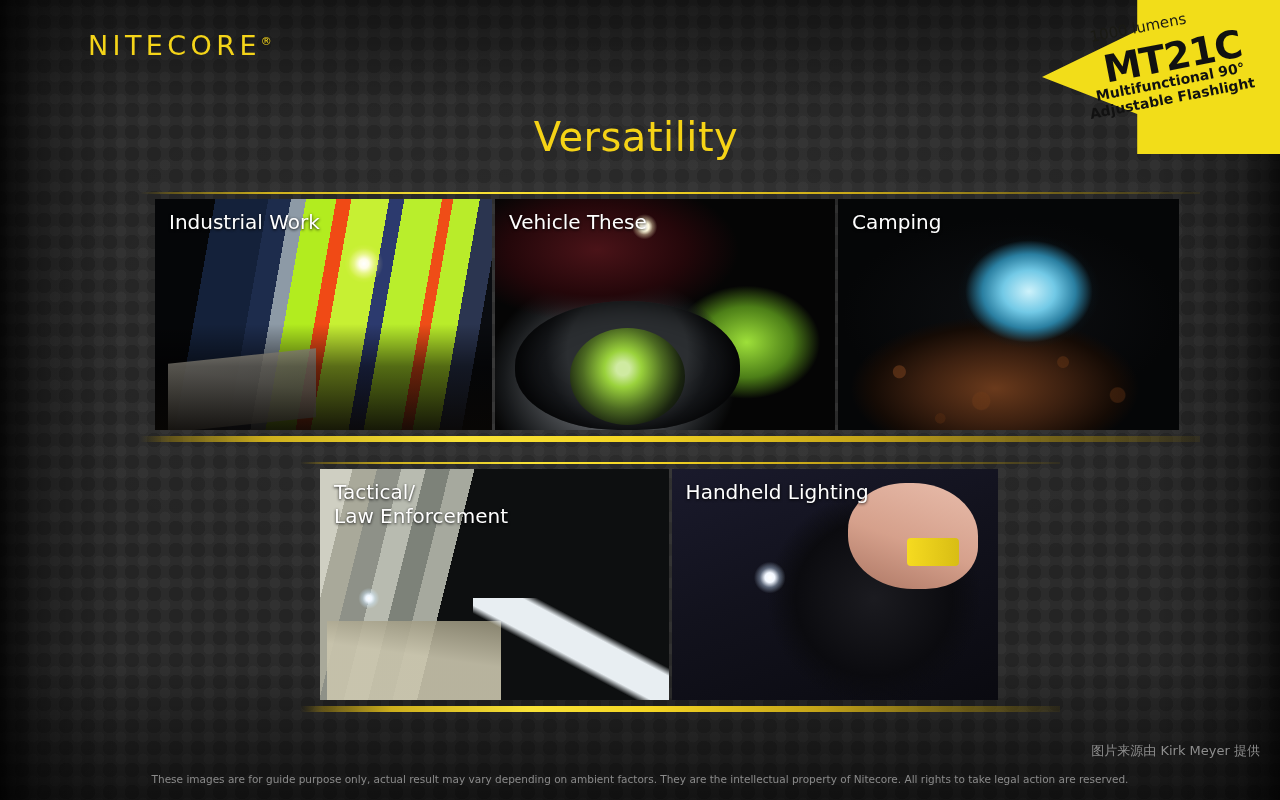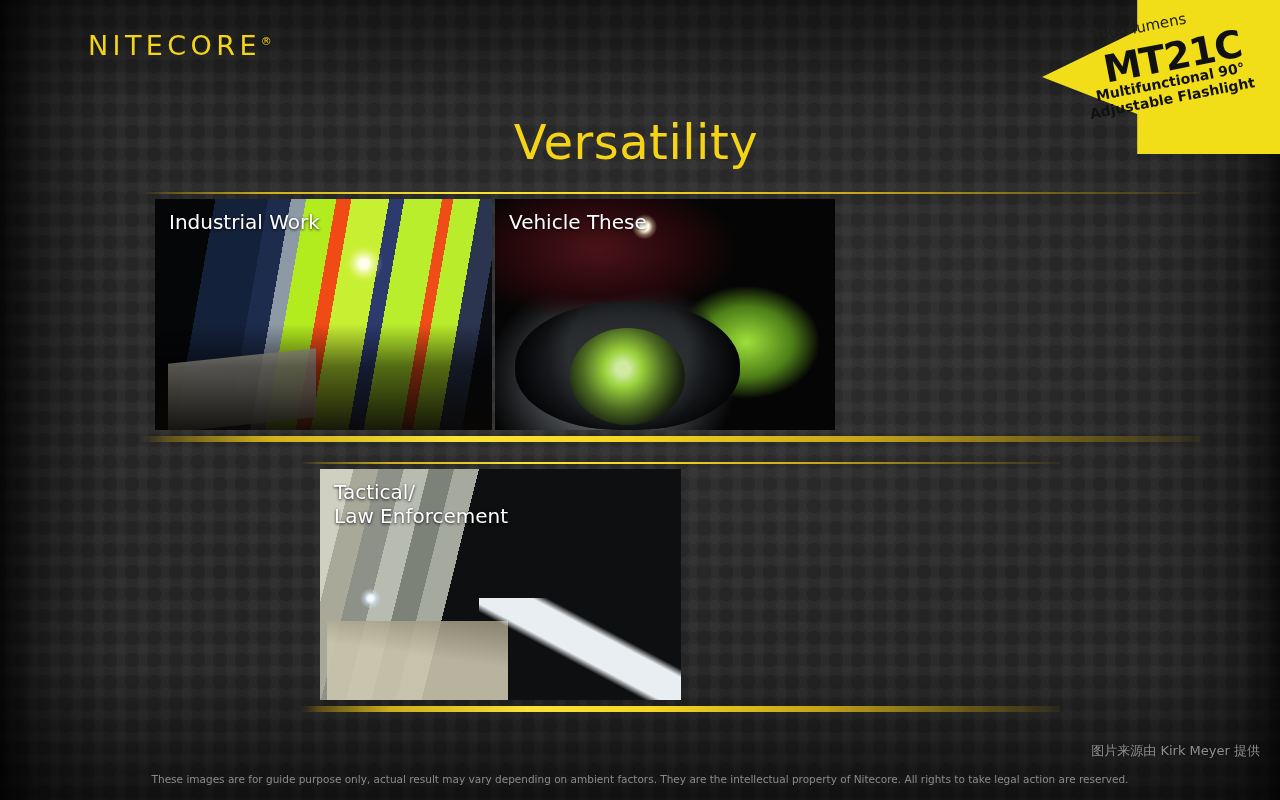--- a/index.html
+++ b/index.html
@@ -72,21 +72,21 @@
   .badge .sub2{
     left:48px;top:106px;font-size:14px;transform:rotate(-11deg);
     transform-origin:left center;font-weight:600;
   }
 
   
   .title{
     position:absolute;left:0;right:8px;top:114px;text-align:center;
     color:#F5D316;
     font-family:"DejaVu Sans", sans-serif;
-    font-size:48px;font-weight:400;
+    font-size:40px;font-weight:400;
     letter-spacing:.5px;
   }
 
   
   .row{position:absolute;}
   .band{
     position:absolute;left:0;right:0;
     background:linear-gradient(90deg,
         rgba(120,98,10,.0) 0%,
         rgba(150,124,16,.55) 3%,
@@ -245,32 +245,40 @@
     <div class="band thin" style="top:0;"></div>
     <div class="strip" style="left:15px;top:7px;width:1037px;height:231px;gap:3px;">
       <div class="panel" style="width:337px;height:231px;">
         <div class="art art-industrial"></div>
         <div class="label">Industrial Work</div>
       </div>
       <div class="panel" style="width:340px;height:231px;">
         <div class="art art-vehicle"></div>
         <div class="label">Vehicle These</div>
       </div>
+      <div class="panel" style="width:341px;height:231px;">
+        <div class="art art-camping"></div>
+        <div class="label">Camping</div>
+      </div>
     </div>
     <div class="band thick" style="top:244px;"></div>
   </div>
 
   <div class="row" id="row2" style="left:300px;top:462px;width:760px;height:252px;">
     <div class="band thin" style="top:0;"></div>
     <div class="strip" style="left:20px;top:7px;width:678px;height:231px;gap:3px;">
       <div class="panel" style="width:361px;height:231px;">
         <div class="art art-tactical"></div>
         <div class="label">Tactical/
 Law Enforcement</div>
       </div>
+      <div class="panel" style="width:338px;height:231px;">
+        <div class="art art-handheld"></div>
+        <div class="label">Handheld Lighting</div>
+      </div>
     </div>
     <div class="band thick" style="top:244px;"></div>
   </div>
 
   <div class="credit">图片来源由 Kirk Meyer 提供</div>
   <div class="legal">These images are for guide purpose only, actual result may vary depending on ambient factors. They are the intellectual property of Nitecore. All rights to take legal action are reserved.</div>
 
 </div>
 
 </body></html>

